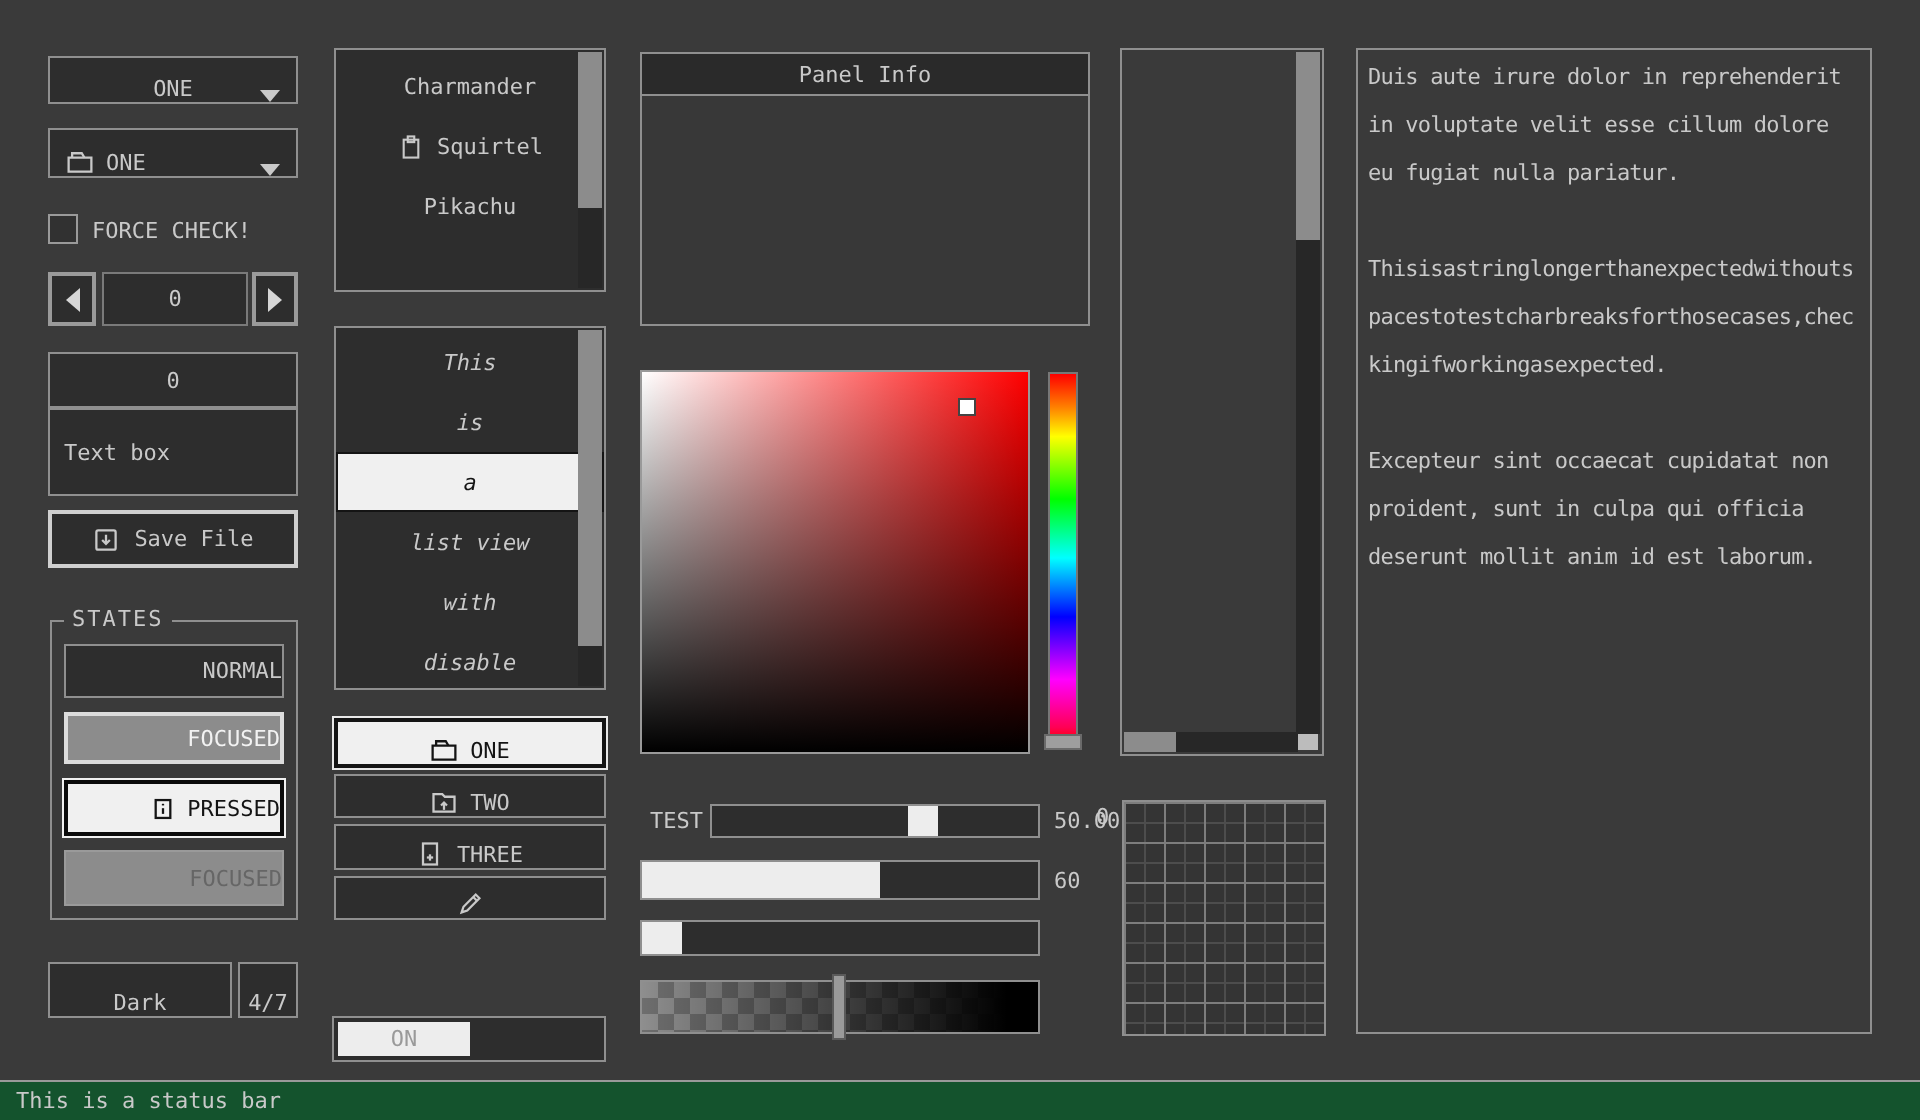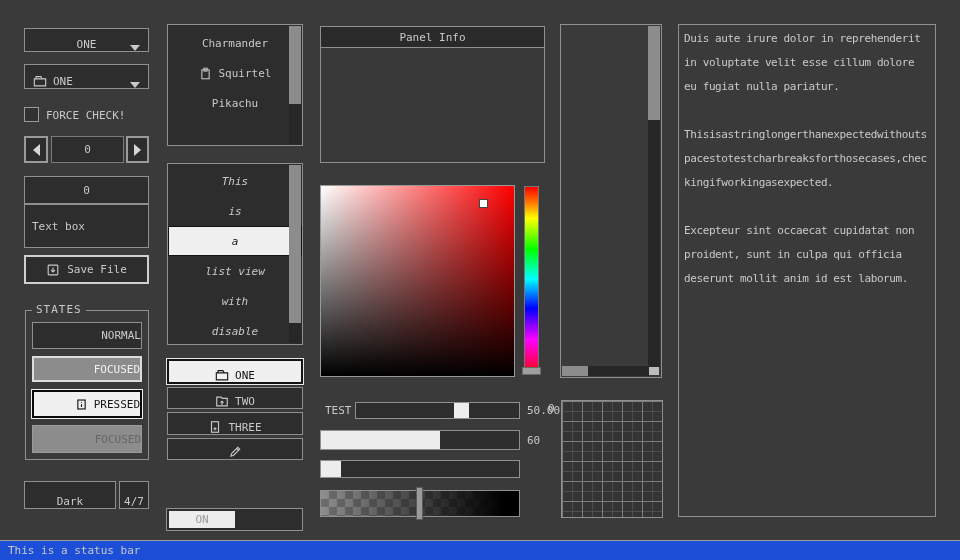--- a/index.html
+++ b/index.html
@@ -64,21 +64,21 @@
     position:absolute; border:1px solid #8f8f8f; background-color:#343434;
     background-image:
       linear-gradient(to right, #7d7d7d 1px, transparent 1px),
       linear-gradient(to bottom, #7d7d7d 1px, transparent 1px),
       linear-gradient(to right, #4d4d4d 1px, transparent 1px),
       linear-gradient(to bottom, #4d4d4d 1px, transparent 1px);
     background-size:20px 20px, 20px 20px, 10px 10px, 10px 10px;
   }
   .textview { position:absolute; background:#3a3a3a; border:1px solid #8f8f8f; padding:2px 5px; overflow:hidden; }
   .textview p { margin:0 0 24px 0; line-height:24px; letter-spacing:-0.4px; overflow-wrap:anywhere; }
-  .statusbar { position:absolute; left:0; width:960px; background:#1d4ed8; border-top:1px solid #9a9a9a; display:flex; align-items:center; padding-left:8px; }
+  .statusbar { position:absolute; left:0; width:960px; background:#14532d; border-top:1px solid #9a9a9a; display:flex; align-items:center; padding-left:8px; }
   .checkbox { position:absolute; width:15px; height:15px; background:#313131; border:1px solid #9a9a9a; }
   .togglewrap { position:absolute; background:#2d2d2d; border:1px solid #8f8f8f; }
   .toggleknob { position:absolute; left:2px; top:2px; bottom:2px; width:66px; background:#ededed; color:#9a9a9a; display:flex; align-items:center; justify-content:center; }
   .spinbtn { position:absolute; background:#2d2d2d; border:2px solid #9a9a9a; display:flex; align-items:center; justify-content:center; }
   .field { position:absolute; background:#2d2d2d; border:1px solid #8f8f8f; display:flex; align-items:center; justify-content:center; }
   .field.inner { border-color:#7a7a7a; }
   .field.left { justify-content:flex-start; padding-left:7px; }
   .savebtn { position:absolute; background:#2d2d2d; border:2px solid #cfcfcf; display:flex; align-items:center; justify-content:center; gap:7px; }
 </style>
 </head>

